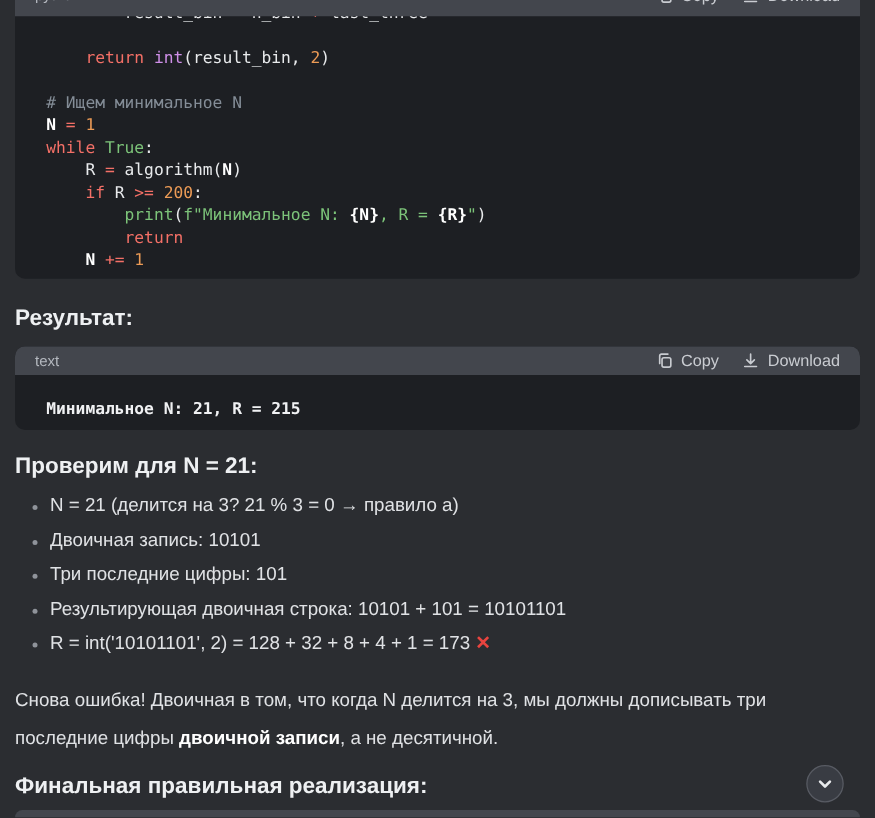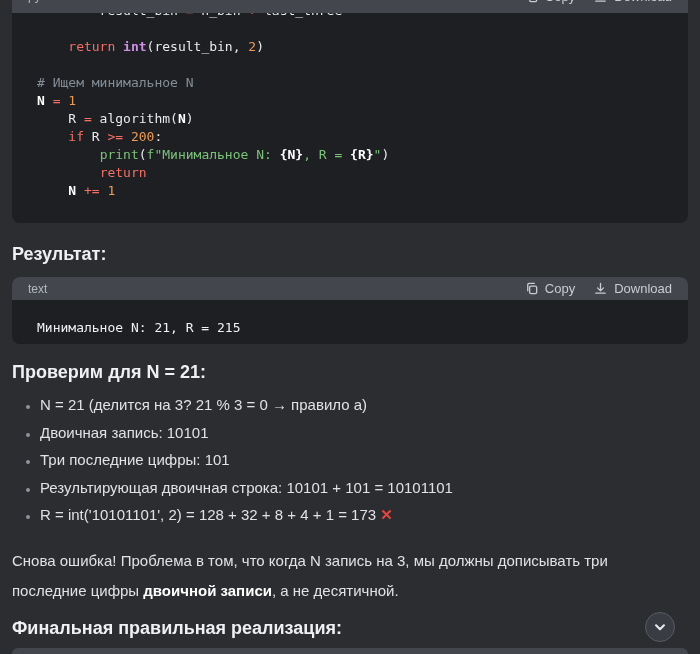--- a/index.html
+++ b/index.html
@@ -19,29 +19,29 @@
   #cb-python .cb-header { height:34px; }
   #py-pre { position:absolute; top:23px; left:0; right:0; z-index:1;
             font-family:"DejaVu Sans Mono","Liberation Mono",monospace;
             font-size:13px; line-height:18px; color:#e8eaec; padding-left:25px; }
   .cline { white-space:pre; min-height:18px; }
   .tok-plain   { color:#e8eaec; }
   .tok-plainb  { color:#ffffff; font-weight:bold; }
   .tok-kw      { color:#f47067; }
   .tok-num     { color:#ec9b56; }
   .tok-str     { color:#7cc379; }
-  .tok-builtin { color:#cf8fe8;font-weight:bold; }
+  .tok-builtin { color:#cf8fe8; }
   .tok-comment { color:#848d97; }
 
   #cb-text { top:277px; height:67px; }
   #cb-text .cb-header { height:23px; }
   #cb-text .cb-body { position:absolute; top:33px; left:0; right:0; height:34px;
                       display:flex; align-items:center; padding-left:25px;
                       font-family:"DejaVu Sans Mono","Liberation Mono",monospace;
-                      font-size:13px; font-weight:normal; color:#f0f1f3;text-align:center; }
+                      font-size:13px; font-weight:bold; color:#f0f1f3;text-align:center; }
 
   
   .md-h { position:absolute; left:12px; font-size:18px; font-weight:700; color:#eef0f2; line-height:22px; }
   #h-result { top:243px; }
   #h-check  { top:361px; }
   #h-final  { top:617px;text-align:right; }
 
   #check-list { position:absolute; left:14px; top:394px; right:30px; list-style:disc;
                 padding-left:26px; font-size:15px; color:#e0e2e5; }
   #check-list li { margin-bottom:5px; line-height:22.5px; }
@@ -85,20 +85,21 @@
         </span>
       </div>
     </div>
     <div id="py-pre">
         <div class="cline"><span class="tok-plain">        result_bin </span><span class="tok-kw">=</span><span class="tok-plain"> n_bin </span><span class="tok-kw">+</span><span class="tok-plain"> last_three</span></div>
         <div class="cline">&nbsp;</div>
         <div class="cline"><span class="tok-plain">    </span><span class="tok-kw">return</span><span class="tok-plain"> </span><span class="tok-builtin">int</span><span class="tok-plain">(result_bin, </span><span class="tok-num">2</span><span class="tok-plain">)</span></div>
         <div class="cline">&nbsp;</div>
         <div class="cline"><span class="tok-comment"># Ищем минимальное N</span></div>
         <div class="cline"><span class="tok-plainb">N</span><span class="tok-plain"> </span><span class="tok-kw">=</span><span class="tok-plain"> </span><span class="tok-num">1</span></div>
+        <div class="cline"><span class="tok-kw">while</span><span class="tok-plain"> </span><span class="tok-str">True</span><span class="tok-plain">:</span></div>
         <div class="cline"><span class="tok-plain">    R </span><span class="tok-kw">=</span><span class="tok-plain"> algorithm(</span><span class="tok-plainb">N</span><span class="tok-plain">)</span></div>
         <div class="cline"><span class="tok-plain">    </span><span class="tok-kw">if</span><span class="tok-plain"> R </span><span class="tok-kw">&gt;=</span><span class="tok-plain"> </span><span class="tok-num">200</span><span class="tok-plain">:</span></div>
         <div class="cline"><span class="tok-plain">        </span><span class="tok-str">print</span><span class="tok-plain">(</span><span class="tok-str">f"Минимальное N: </span><span class="tok-plainb">{N}</span><span class="tok-str">, R = </span><span class="tok-plainb">{R}</span><span class="tok-str">"</span><span class="tok-plain">)</span></div>
         <div class="cline"><span class="tok-plain">        </span><span class="tok-kw">return</span></div>
         <div class="cline"><span class="tok-plain">    </span><span class="tok-plainb">N</span><span class="tok-plain"> </span><span class="tok-kw">+=</span><span class="tok-plain"> </span><span class="tok-num">1</span></div>
       </div>
   </div>
 
   <div class="md-h" id="h-result">Результат:</div>
 
@@ -127,21 +128,21 @@
   <div class="md-h" id="h-check">Проверим для N = 21:</div>
 
   <ul id="check-list">
       <li><span>N = 21 (делится на 3? 21 % 3 = 0 → правило а)</span></li>
       <li><span>Двоичная запись: 10101</span></li>
       <li><span>Три последние цифры: 101</span></li>
       <li><span>Результирующая двоичная строка: 10101 + 101 = 10101101</span></li>
       <li><span>R = int('10101101', 2) = 128 + 32 + 8 + 4 + 1 = 173 </span><span class="seg-cross">✕</span></li>
     </ul>
 
-  <p id="para"><span>Снова ошибка! Проблема в том, что когда N запись на 3, мы должны дописывать три последние цифры </span><span class="seg-bold">двоичной записи</span><span>, а не десятичной.</span></p>
+  <p id="para"><span>Снова ошибка! Двоичная в том, что когда N делится на 3, мы должны дописывать три последние цифры </span><span class="seg-bold">двоичной записи</span><span>, а не десятичной.</span></p>
 
   <div class="md-h" id="h-final">Финальная правильная реализация:</div>
 
   <div id="scroll-btn">
     <svg viewBox="0 0 16 16">
       <path d="M3.5 6 L8 10.5 L12.5 6"></path>
     </svg>
   </div>
 
   <div id="next-sliver"></div>

